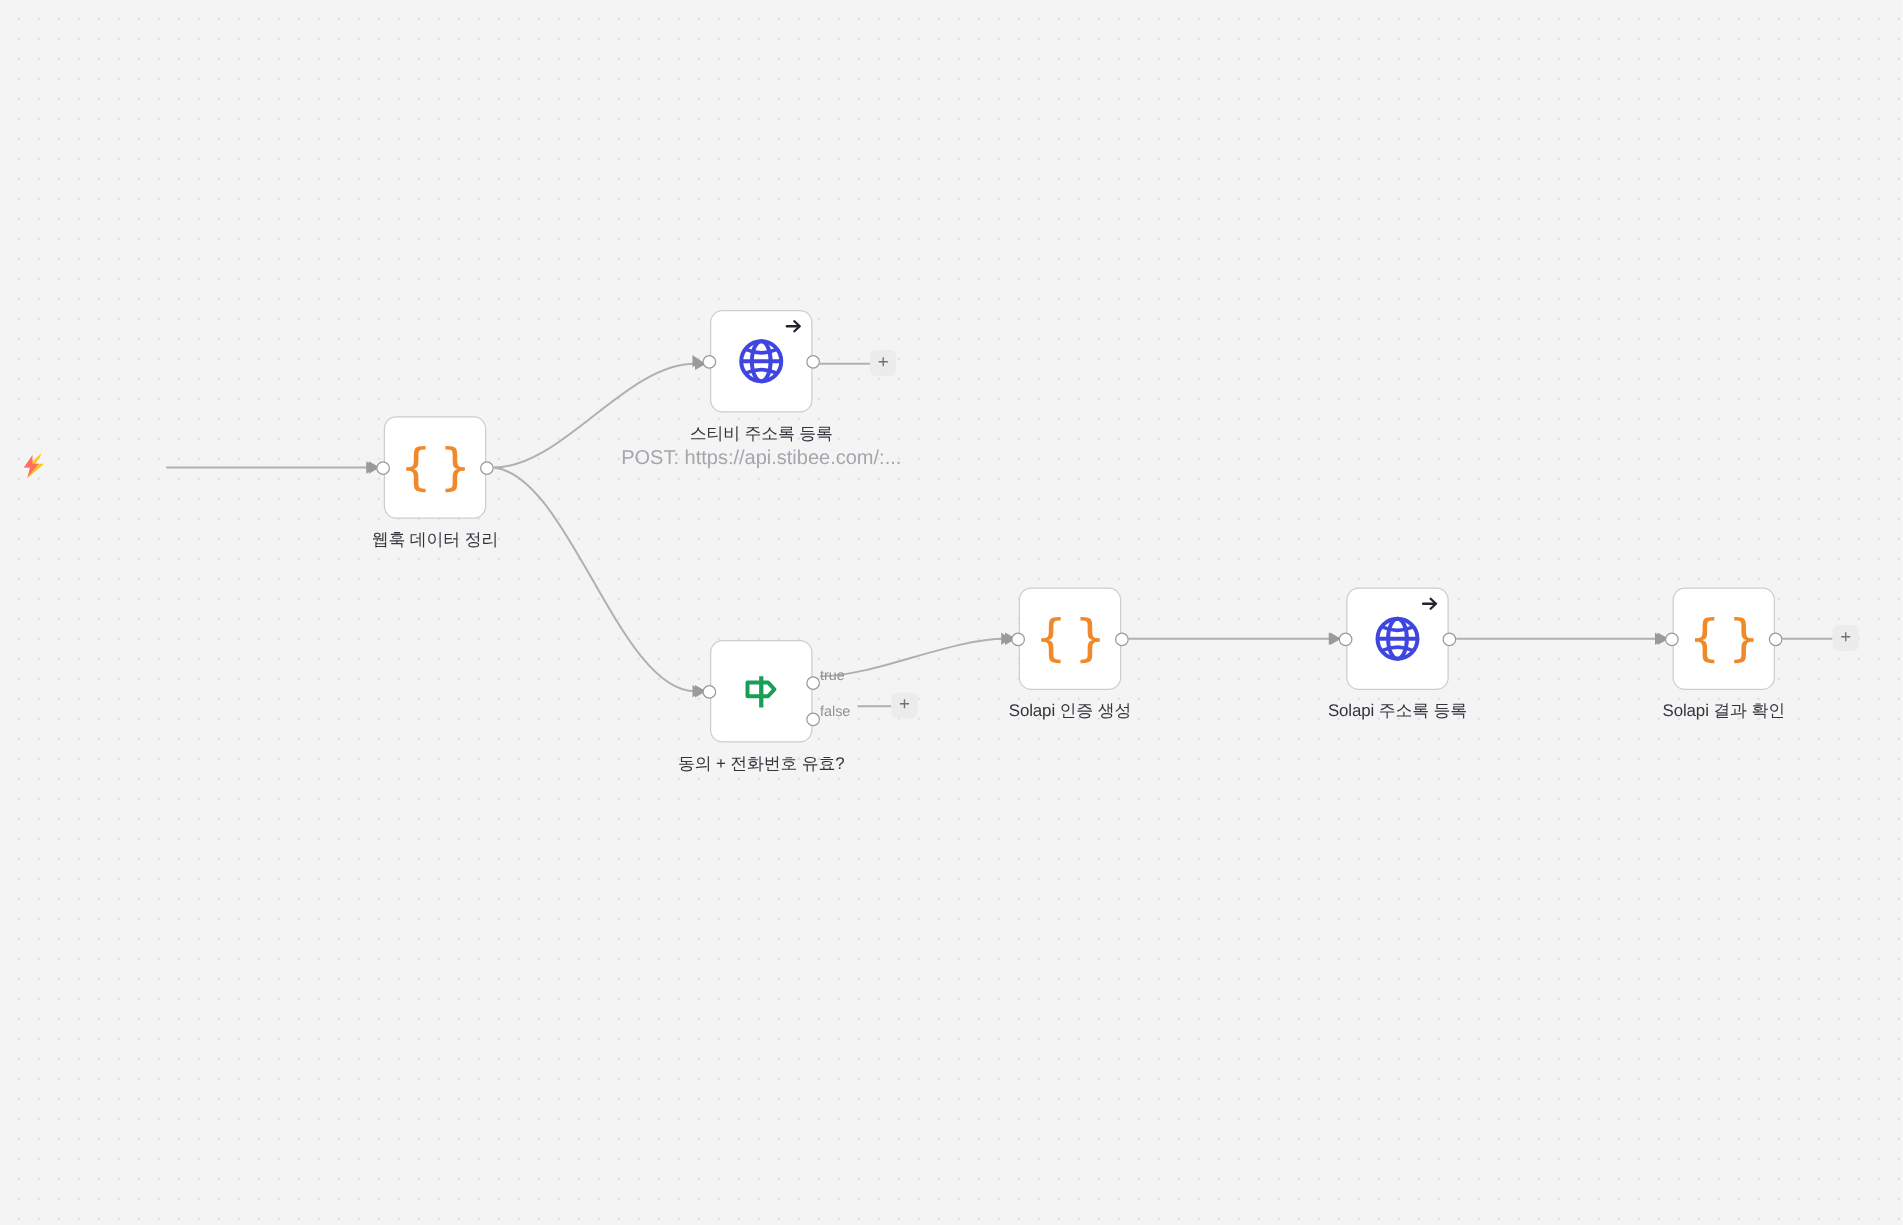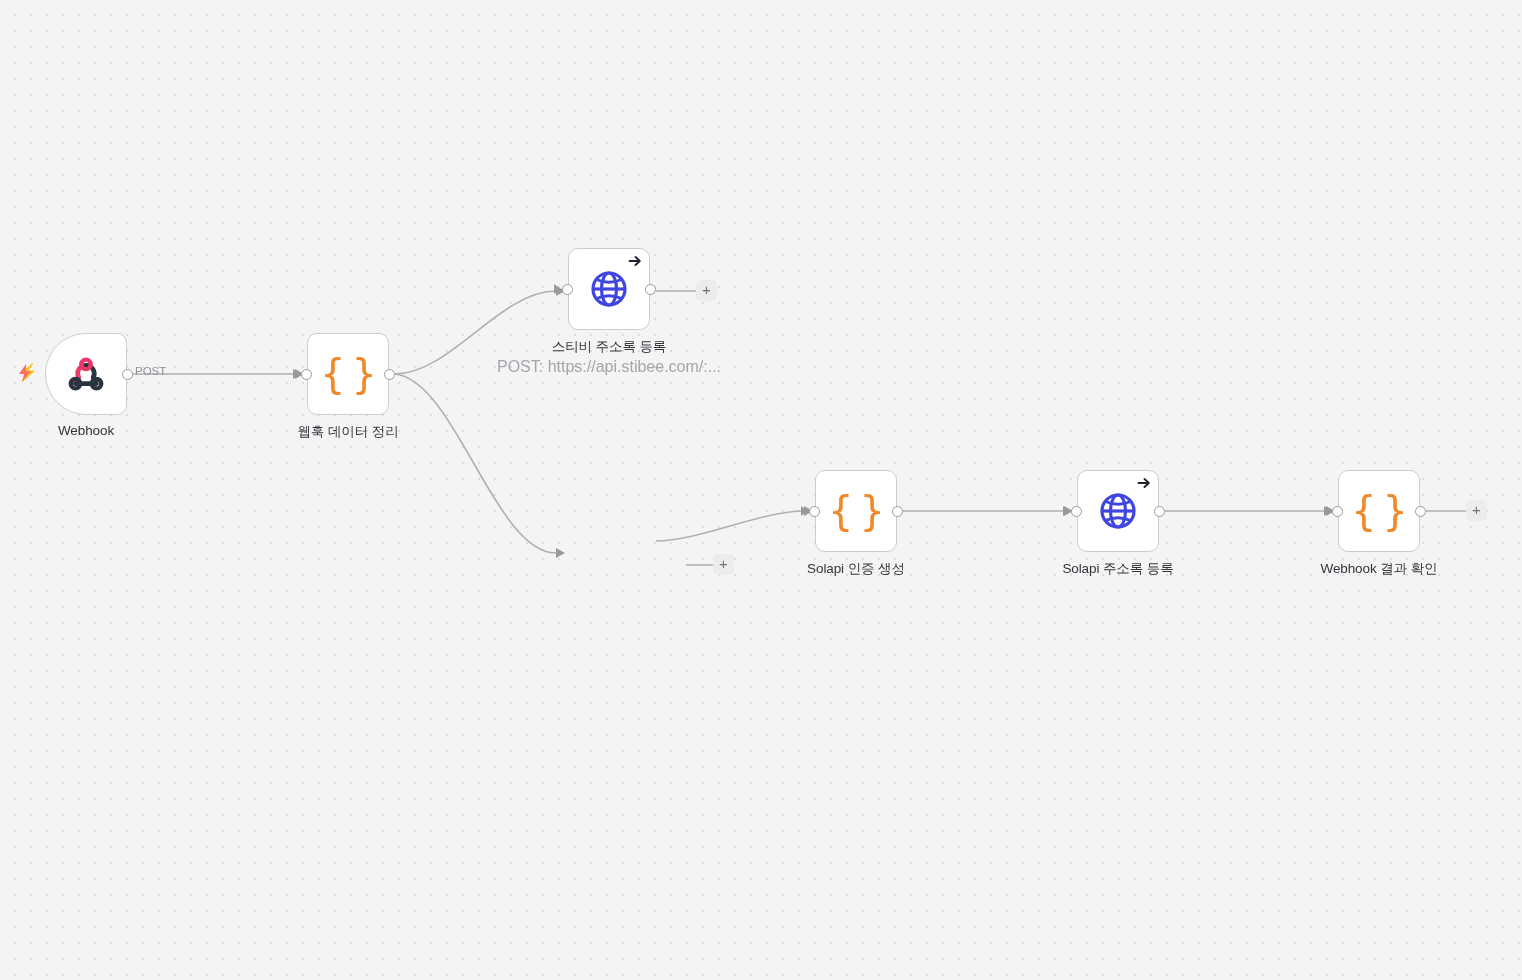--- a/index.html
+++ b/index.html
@@ -194,39 +194,20 @@
 
     <path class="edge-path" d="M 1426 511 L 1466 511"></path>
   </svg>
 
   <div class="bolt" style="left:17px; top:364px;">⚡
     <svg width="16" height="18" viewBox="0 0 16 18" style="position:absolute;left:0;top:0;">
       <polygon points="9,0 2,10 7,10 5,18 14,7 9,7" fill="#ff6f5e"></polygon>
     </svg>
   </div>
 
-  <div class="node trigger" style="left:45px; top:333px;">
-    <div class="node-box">
-      <svg width="42" height="42" viewBox="0 0 48 48">
-        <g fill="none" stroke-linecap="round" stroke-width="5.2">
-          <path d="M24 14 a9.5 9.5 0 0 0 -8.4 14" stroke="#e8396a"></path>
-          <path d="M24 14 a9.5 9.5 0 0 1 8.2 14.2" stroke="#2b3340"></path>
-          <path d="M32.2 28.2 L36 35" stroke="#2b3340"></path>
-          <path d="M15.6 28 L11.8 35" stroke="#e8396a"></path>
-          <path d="M12 35 L34.5 35" stroke="#2b3340"></path>
-        </g>
-        <circle cx="24" cy="13" r="5.4" fill="none" stroke="#e8396a" stroke-width="5"></circle>
-        <circle cx="12" cy="35" r="5.4" fill="none" stroke="#2b3340" stroke-width="5"></circle>
-        <circle cx="36" cy="35" r="5.4" fill="none" stroke="#2b3340" stroke-width="5"></circle>
-      </svg>
-    </div>
-    <div class="port out"></div>
-    <div class="port-label post">POST</div>
-    <div class="node-label">Webhook</div>
-  </div>
 
   <div class="node" style="left:307px; top:333px;">
     <div class="node-box">
       <span class="icon-braces">{ }</span>
     </div>
     <div class="in-arrow"></div>
     <div class="port in"></div>
     <div class="port out"></div>
     <div class="node-label">웹훅 데이터 정리</div>
   </div>
@@ -247,20 +228,35 @@
         </svg>
       </div>
     </div>
     <div class="in-arrow"></div>
     <div class="port in"></div>
     <div class="port out"></div>
     <div class="node-label">스티비 주소록 등록</div>
     <div class="node-subtitle">POST: https://api.stibee.com/:...</div>
   </div>
 
+  <div class="node" style="left:568px; top:512px;">
+    <div class="node-box">
+      <svg width="40" height="40" viewBox="0 0 40 40">
+        <line x1="20" y1="8" x2="20" y2="33" stroke="#17a055" stroke-width="3.4"></line>
+        <path d="M9 13 H25.5 L30.5 18.5 L25.5 24 H9 Z" fill="none" stroke="#17a055" stroke-width="3.2" stroke-linejoin="round"></path>
+      </svg>
+    </div>
+    <div class="in-arrow"></div>
+    <div class="port in"></div>
+    <div class="port out p-true"></div>
+    <div class="port out p-false"></div>
+    <div class="port-label ptrue">true</div>
+    <div class="port-label pfalse">false</div>
+    <div class="node-label">동의 + 전화번호 유효?</div>
+  </div>
 
   <div class="node" style="left:815px; top:470px;">
     <div class="node-box">
       <span class="icon-braces">{ }</span>
     </div>
     <div class="in-arrow"></div>
     <div class="port in"></div>
     <div class="port out"></div>
     <div class="node-label">Solapi 인증 생성</div>
   </div>
@@ -287,21 +283,21 @@
     <div class="node-label">Solapi 주소록 등록</div>
   </div>
 
   <div class="node" style="left:1338px; top:470px;">
     <div class="node-box">
       <span class="icon-braces">{ }</span>
     </div>
     <div class="in-arrow"></div>
     <div class="port in"></div>
     <div class="port out"></div>
-    <div class="node-label">Webhook 결과 확인</div>
+    <div class="node-label">Solapi 결과 확인</div>
   </div>
 
   <div class="plus-btn" style="left:696px; top:280px;">
     <span>+</span>
   </div>
   <div class="plus-btn" style="left:713px; top:554px;">
     <span>+</span>
   </div>
   <div class="plus-btn" style="left:1466px; top:500px;">
     <span>+</span>

